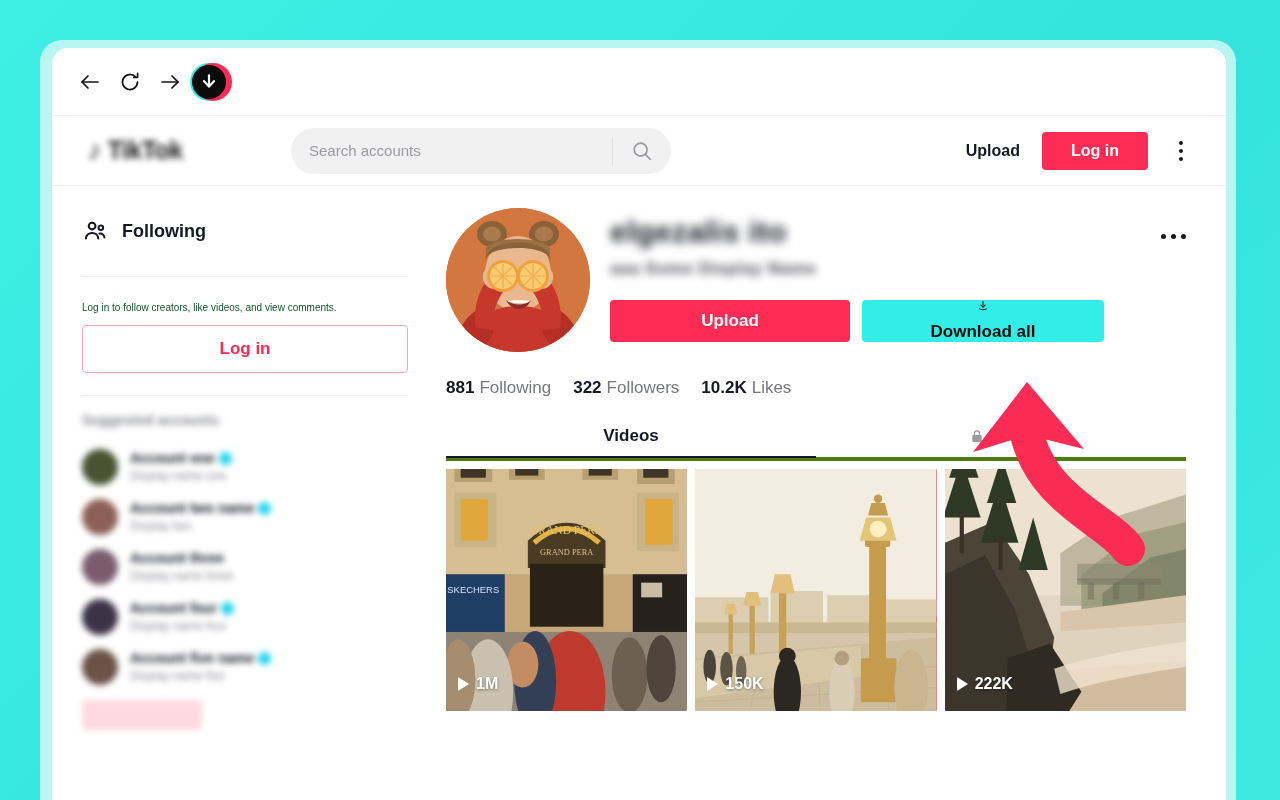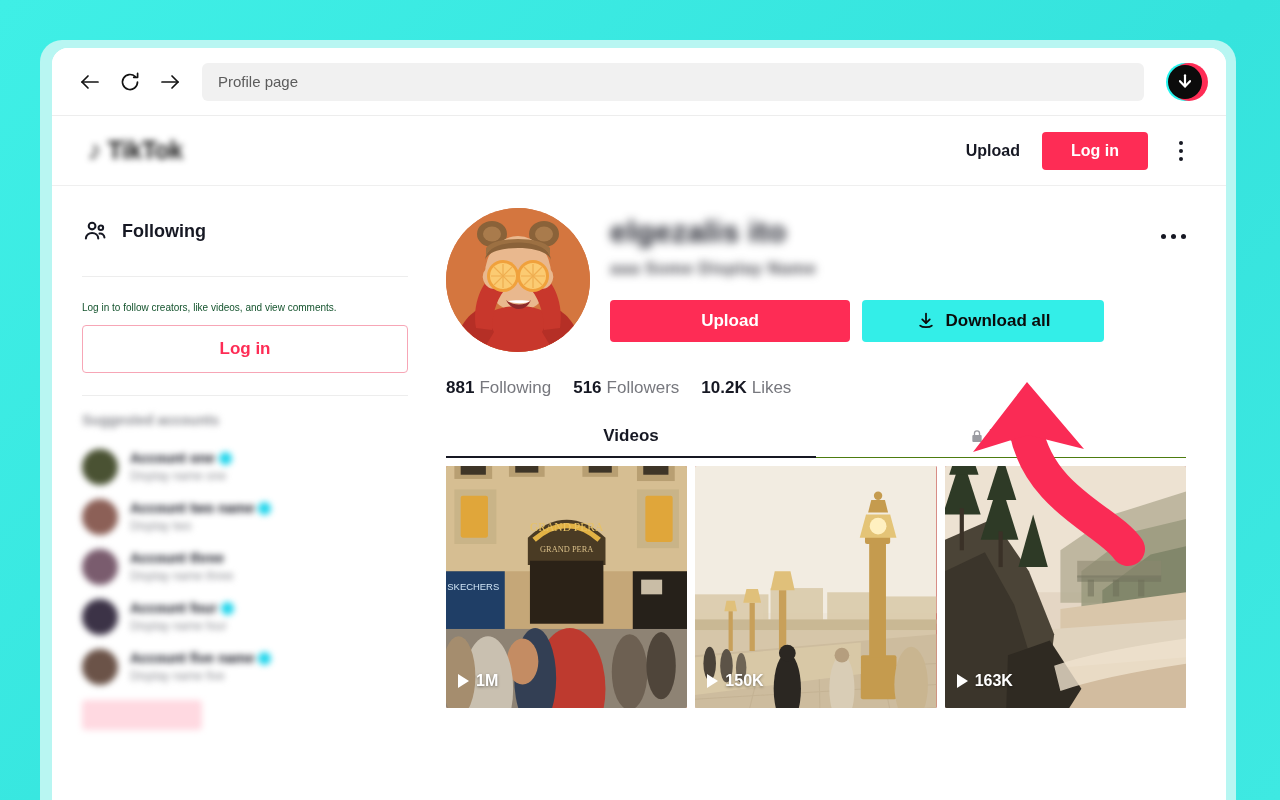--- a/index.html
+++ b/index.html
@@ -216,34 +216,35 @@
     background: #FE2C55; color: #fff; border: none; border-radius: 4px;
     font-size: 17px; font-weight: 700; cursor: pointer;
     font-family: "Liberation Sans", sans-serif;
   }
   .download-btn {
     width: 242px; height: 42px;
     background: #33EEE8; color: #0B0B0B; border: none; border-radius: 4px;
     font-size: 17px; font-weight: 700; cursor: pointer;
     display: flex; align-items: center; justify-content: center; gap: 10px;
     font-family: "Liberation Sans", sans-serif;
+    flex-direction: column;
   }
   .more-dots {
     position: absolute; right: 0; top: 26px;
     display: flex; gap: 5px; cursor: pointer;
   }
   .more-dots i { width: 5px; height: 5px; border-radius: 50%; background: #161823; display:block; }
 
   .stats { display: flex; gap: 22px; margin-top: 26px; font-size: 17px; }
   .stat-num { font-weight: 700; color: #161823; }
   .stat-lbl { color: #77787E; margin-left: 5px; }
 
   .tabs {
     display: flex; margin-top: 28px;
-    border-bottom: 1px solid #4d7c0f;
+    border-bottom: 4px solid #4d7c0f;
   }
   .tab {
     flex: 1; text-align: center; padding-bottom: 11px;
     font-size: 17px; font-weight: 700; cursor: pointer;
     position: relative;
   }
   .tab-active { color: #161823; }
   .tab-active::after {
     content:''; position: absolute; left: 0; right: 0; bottom: -1px;
     height: 2px; background: #161823;
@@ -293,42 +294,49 @@
         <svg width="24" height="24" viewBox="0 0 24 24" fill="none" stroke="#131313" stroke-width="1.7" stroke-linecap="round">
           <path d="M19.5 12a7.5 7.5 0 1 1-2.2-5.3"></path>
           <polyline points="19.6,3.4 19.6,7.3 15.7,7.3" stroke-linejoin="round"></polyline>
         </svg>
       </div>
       <div class="nav-btn">
         <svg width="24" height="24" viewBox="0 0 24 24" fill="none" stroke="#131313" stroke-width="1.7" stroke-linecap="round" stroke-linejoin="round">
           <line x1="4" y1="12" x2="20" y2="12"></line>
             <polyline points="14,6 20,12 14,18"></polyline>
         </svg>
-      </div>
-      <div class="addressbar">
-        <span>Profile page</span>
       </div>
       <div class="ext-icon">
         <span class="ext-ring ext-cy"></span>
         <span class="ext-ring ext-pk"></span>
         <span class="ext-core">
           <svg width="20" height="20" viewBox="0 0 24 24" fill="none" stroke="#fff" stroke-width="2.6" stroke-linecap="round" stroke-linejoin="round">
             <line x1="12" y1="4" x2="12" y2="17"></line>
               <polyline points="6,11 12,17.5 18,11"></polyline>
           </svg>
         </span>
       </div>
     </div>
 
     <div class="tt-header">
       <div class="tt-logo">
         <span class="tt-logo-note">♪</span>
         <span class="tt-logo-word">TikTok</span>
       </div>
 
+      <div class="search-wrap">
+        <input class="search-input" type="text" placeholder="Search accounts" style="">
+        <span class="search-divider"></span>
+        <button class="search-btn">
+          <svg width="22" height="22" viewBox="0 0 24 24" fill="none" stroke="#9A9BA1" stroke-width="1.9" stroke-linecap="round">
+            <circle cx="10.5" cy="10.5" r="7"></circle>
+              <line x1="15.6" y1="15.6" x2="21" y2="21"></line>
+          </svg>
+        </button>
+      </div>
 
       <div class="hdr-right">
         <button class="upload-btn">Upload</button>
         <button class="login-btn">Log in</button>
         <div class="kebab">
           <i></i>
             <i></i>
             <i></i>
         </div>
       </div>
@@ -484,21 +492,21 @@
                 <i></i>
             </div>
           </div>
         </div>
 
         <div class="stats">
           <div>
             <span class="stat-num">881</span><span class="stat-lbl">Following</span>
           </div>
           <div>
-            <span class="stat-num">516</span><span class="stat-lbl">Followers</span>
+            <span class="stat-num">322</span><span class="stat-lbl">Followers</span>
           </div>
           <div>
             <span class="stat-num">10.2K</span><span class="stat-lbl">Likes</span>
           </div>
         </div>
 
         <div class="tabs">
           <div class="tab tab-active">
             <span>Videos</span>
           </div>
@@ -657,21 +665,21 @@
               <rect x="14" y="90" width="4" height="40" fill="#3A3127"></rect>
               <rect x="51" y="112" width="4" height="34" fill="#3A3127"></rect>
 
               <path d="M104 240 q40 -14 126 -26 l0 24 q-80 12 -120 26z" fill="#EFE2CE" opacity="0.8"></path>
               <ellipse cx="70" cy="312" rx="46" ry="12" fill="#BFAE95" opacity="0.7"></ellipse>
               <ellipse cx="56" cy="306" rx="9" ry="4" fill="#3A342B"></ellipse>
               <ellipse cx="140" cy="300" rx="10" ry="5" fill="#4A4238"></ellipse>
             </svg>
             <div class="views">
               <span class="play-tri"></span>
-              <span>163K</span>
+              <span>222K</span>
             </div>
           </div>
         </div>
       </div>
     </div>
   </div>
 
   <svg class="arrow-overlay" viewBox="0 0 1280 800">
     <path d="M1128 549 C1108 520, 1040 500, 1026 430" fill="none" stroke="#FA2B55" stroke-width="34" stroke-linecap="round"></path>
     <path d="M1027 382 L1084 449 L1028 435 L973 452 Z" fill="#FA2B55"></path>

